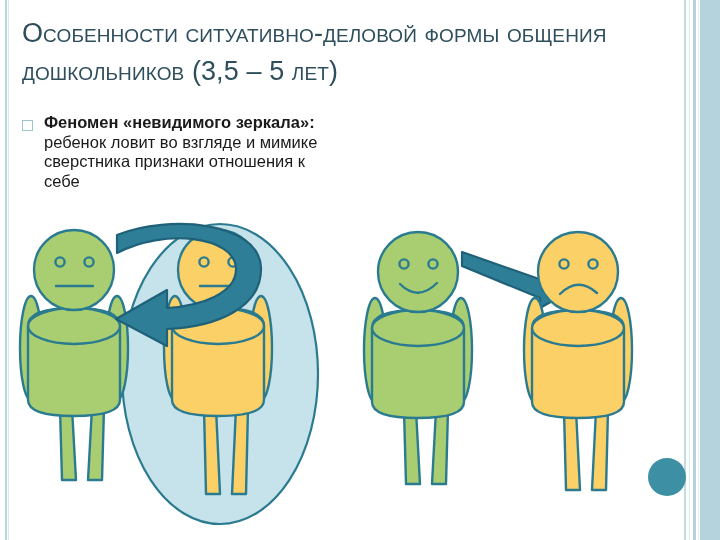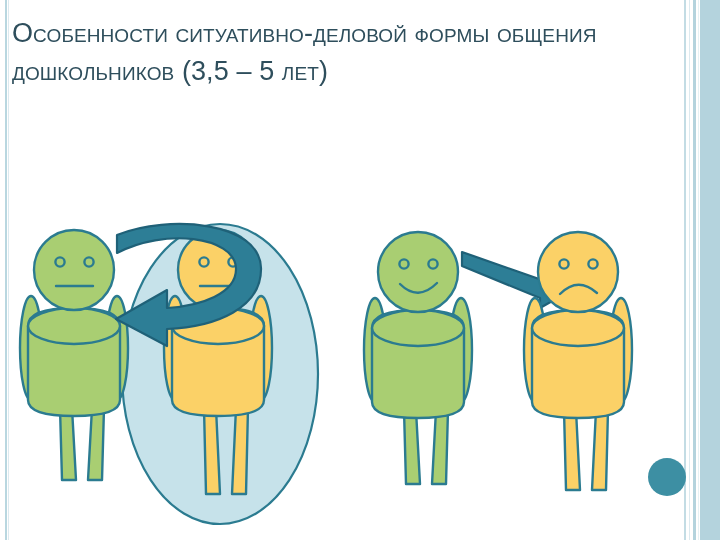--- a/index.html
+++ b/index.html
@@ -27,21 +27,21 @@
 
   .stripe-right-1 { left: 684px; width: 2px;  background: #c3dce4; }
   .stripe-right-2 { left: 689px; width: 1px;  background: #dceaef; }
   .stripe-right-3 { left: 693px; width: 3px;  background: #b4d3dd; }
   .stripe-right-4 { left: 698px; width: 1px;  background: #e6f1f4; }
   .stripe-right-5 { left: 700px; width: 20px; background: #b4d3dd; }
 
   
   .title {
     position: absolute;
-    left: 12px; top: 14px;
+    left: 22px; top: 14px;
     width: 640px;
     color: #2e4e5c;
     font-size: 27px;
     line-height: 38px;
     font-weight: normal;
     font-variant: small-caps;
     letter-spacing: 0.1px;
   }
 
   
@@ -94,20 +94,26 @@
   <div class="stripe stripe-left-2"></div>
 
   <div class="stripe stripe-right-1"></div>
   <div class="stripe stripe-right-2"></div>
   <div class="stripe stripe-right-3"></div>
   <div class="stripe stripe-right-4"></div>
   <div class="stripe stripe-right-5"></div>
 
   <div class="title">Особенности ситуативно-деловой формы общения дошкольников (3,5 – 5 лет)</div>
 
+  <div class="col col-left">
+    <div class="bullet-row">
+      <div class="bullet-mark"></div>
+      <div class="bullet-text"><b>Феномен «невидимого зеркала»:</b><span> ребенок ловит во взгляде и мимике сверстника признаки отношения к себе</span></div>
+    </div>
+  </div>
 
 
   <div class="art art-left">
     <svg width="348" height="318" viewBox="0 0 348 318" xmlns="http://www.w3.org/2000/svg">
       <g stroke="#2b7b90" stroke-width="2.4" stroke-linejoin="round" stroke-linecap="round">
 
         <ellipse cx="216" cy="152" rx="98" ry="150" fill="#c6e2ea" stroke="#2b7b90" stroke-width="2.2"></ellipse>
 
         <g>
 

